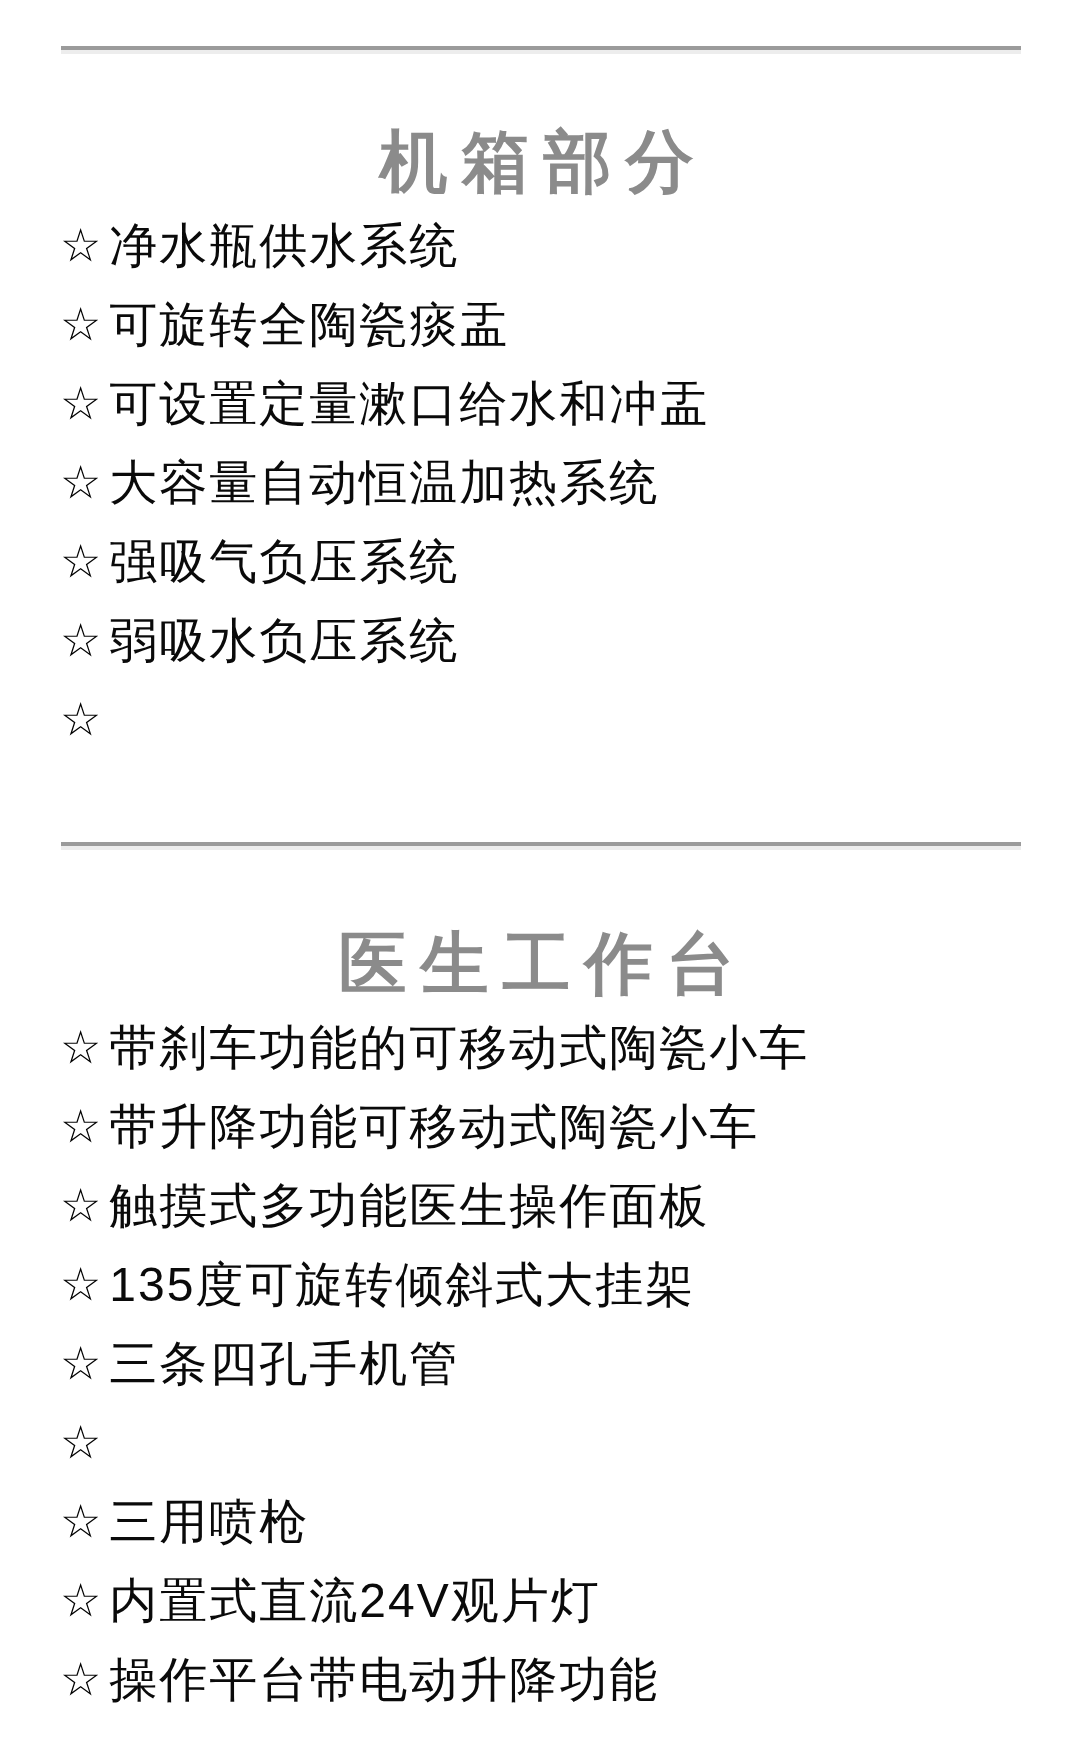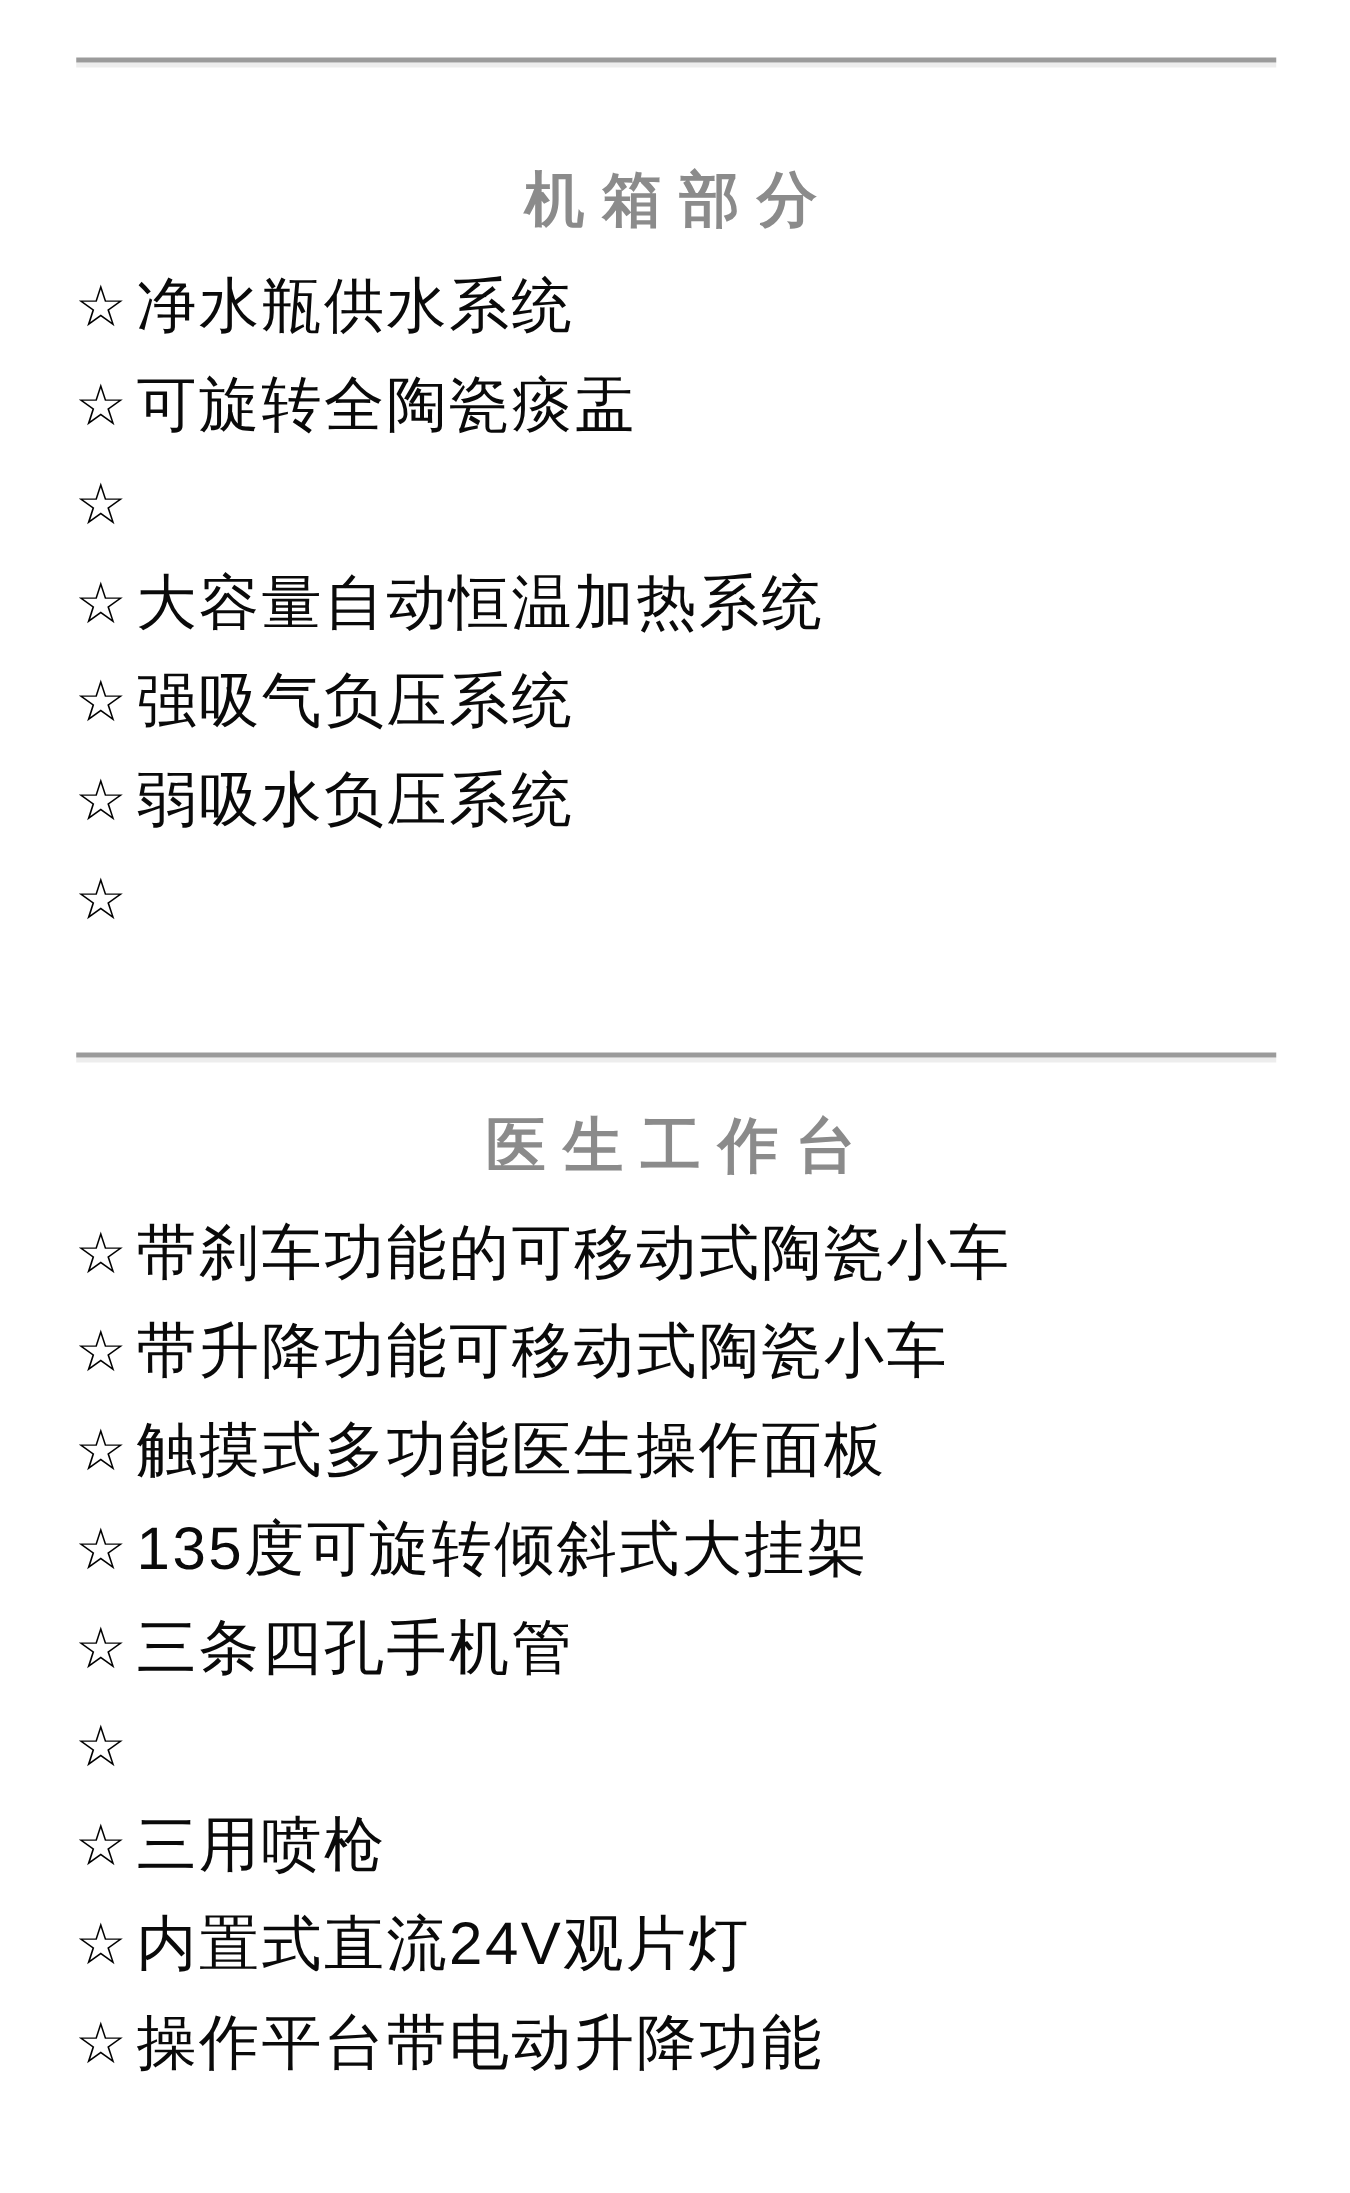--- a/index.html
+++ b/index.html
@@ -21,29 +21,29 @@
     height: 4px;
     background: #9b9b9b;
     box-shadow: 0 4px 0 #ededed;
     margin: 0 59px 0 61px;
   }
   section.spec-section:nth-of-type(1) .divider { margin-top: 46px; }
   section.spec-section:nth-of-type(2) .divider { margin-top: 83px; }
   .section-title {
     margin: 79px 0 0 0;
     text-align: center;
-    font-size: 48px;
+    font-size: 68px;
     line-height: 64px;
     font-weight: bold;
     color: #8b8b8b;
     letter-spacing: 14px;
     text-indent: 7px;
     white-space: nowrap;
   }
-  section.spec-section:nth-of-type(2) .section-title { margin-top: 40px; }
+  section.spec-section:nth-of-type(2) .section-title { margin-top: 85px; }
   .item-list {
     list-style: none;
     margin: 13px 0 0 60px;
     padding: 0;
   }
   .feature-item {
     display: flex;
     align-items: center;
     height: 79px;
     font-size: 48px;
@@ -77,20 +77,21 @@
         <li class="feature-item">
           <span class="bullet">☆</span>
           <span class="item-text">净水瓶供水系统</span>
         </li>
         <li class="feature-item">
           <span class="bullet">☆</span>
           <span class="item-text">可旋转全陶瓷痰盂</span>
         </li>
         <li class="feature-item">
           <span class="bullet">☆</span>
+          <span class="item-text">可设置定量漱口给水和冲盂</span>
         </li>
         <li class="feature-item">
           <span class="bullet">☆</span>
           <span class="item-text">大容量自动恒温加热系统</span>
         </li>
         <li class="feature-item">
           <span class="bullet">☆</span>
           <span class="item-text">强吸气负压系统</span>
         </li>
         <li class="feature-item">

